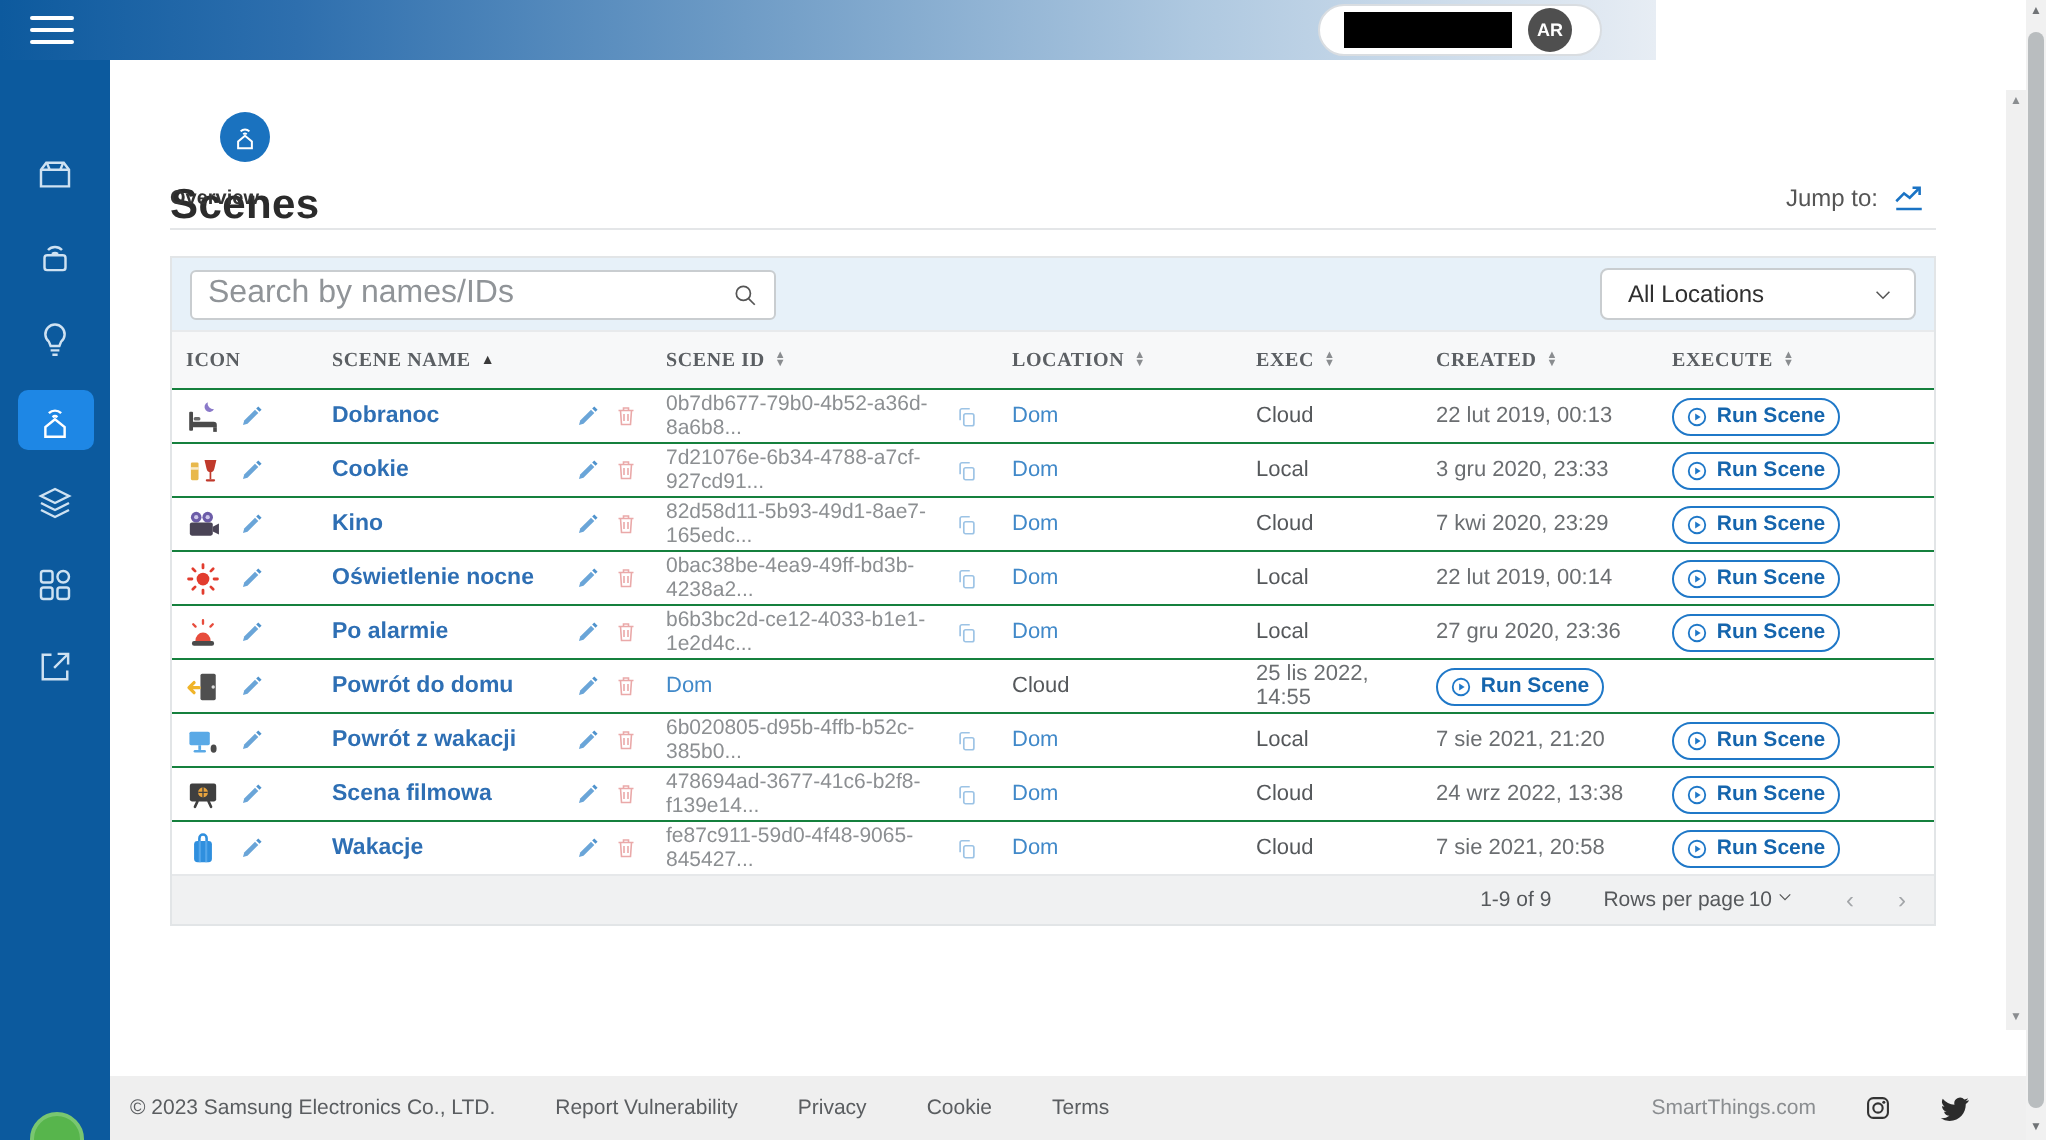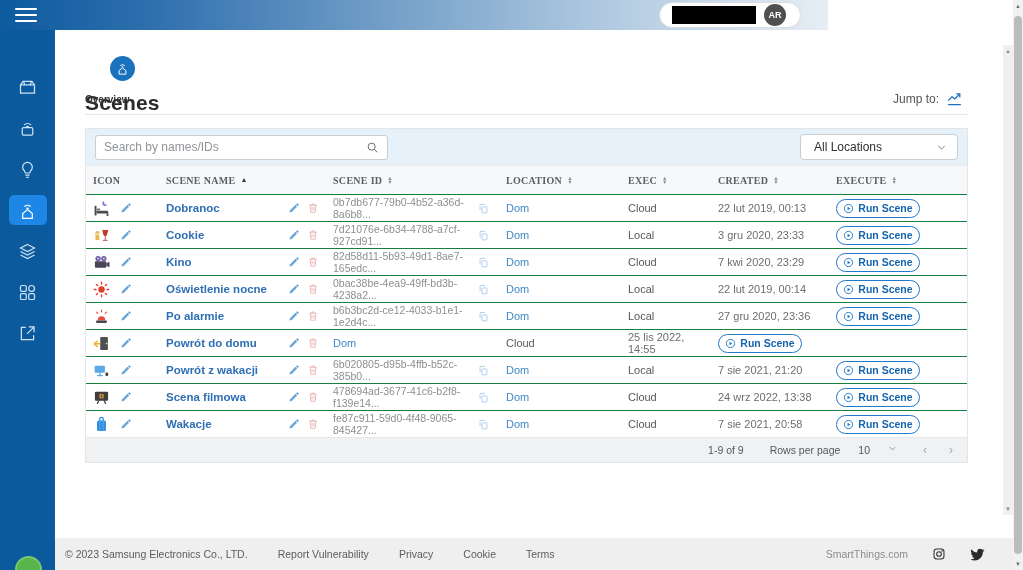--- a/index.html
+++ b/index.html
@@ -39,21 +39,21 @@
   .jump svg { width:17px; height:17px; stroke:#1a73c4; fill:none; stroke-width:1.8; cursor:pointer; }
   .section-label { position:absolute; left:30px; top:64px; font-size:10px; font-weight:bold; color:#333; }
   .section-rule { position:absolute; left:30px; top:84px; width:883px; height:1px; background:#e4e6e8; }
 
   
   .card { position:absolute; left:30px; top:98px; width:883px; border:1px solid #e2e5e7; }
   .filter-band { height:36px; background:#e7f1f9; display:flex; align-items:center;
     justify-content:space-between; padding:0 9px; }
   .search-box { width:293px; height:25px; background:#fff; border:1px solid #c9cdd0; border-radius:3px;
     display:flex; align-items:center; padding:0 8px; gap:6px; }
-  .search-box input { flex:1; border:none; outline:none; font-size:12px; color:#404040; background:transparent;
+  .search-box input { flex:1; border:none; outline:none; font-size:16px; color:#404040; background:transparent;
     font-family:inherit; }
   .search-box input::placeholder { color:#909498; }
   .search-box svg { width:13px; height:13px; stroke:#555; fill:none; stroke-width:1.6; cursor:pointer; }
   .loc-select { width:158px; height:26px; background:#fff; border:1px solid #c9cdd0; border-radius:4px;
     display:flex; align-items:center; justify-content:space-between; padding:0 10px 0 13px;
     font-size:12px; color:#2f2f2f; cursor:pointer; }
   .loc-select svg { width:11px; height:11px; stroke:#555; fill:none; stroke-width:1.7; }
 
   .grid-row { display:grid; grid-template-columns:73px 167px 173px 122px 90px 118px 1fr; align-items:center; }
   .thead { height:29px; background:#f7f8f9; border-top:1px solid #e8eaec; font-size:10px; font-weight:bold;
@@ -76,21 +76,21 @@
   .loc-link { color:#4189c9; text-decoration:none; font-size:11px; cursor:pointer; }
   .exec-val { color:#55585b; }
   .created-val { color:#6b6e71; }
   .run-btn { width:84px; height:19px; border:1.5px solid #1f78c8; border-radius:10px; background:#fff;
     color:#1565ad; font-size:10.5px; font-weight:bold; display:flex; align-items:center; justify-content:center;
     gap:4px; cursor:pointer; font-family:inherit; }
   .run-btn svg { width:11px; height:11px; flex:none; }
 
   .pagi { height:25px; background:#f0f1f2; border-top:1px solid #e6e8ea; display:flex; align-items:center;
     justify-content:flex-end; gap:26px; padding-right:14px; font-size:10.5px; color:#55585b; }
-  .rpp { display:flex; align-items:flex-start; gap:18px; cursor:pointer; }
+  .rpp { display:flex; align-items:flex-start; gap:2px; cursor:pointer; }
   .rpp svg { width:9px; height:9px; stroke:#555; fill:none; stroke-width:1.6; }
   .pg-arrows { display:flex; gap:22px; color:#a2a5a8; font-size:12px; }
   .pg-arrows span { cursor:pointer; }
 
   
   #footer { position:absolute; left:55px; bottom:0; width:958px; height:32px; background:#efefef;
     display:flex; align-items:center; justify-content:space-between; padding:0 28px 0 10px;
     font-size:10.5px; color:#5a5d60; z-index:3; }
   .foot-left { display:flex; align-items:center; gap:30px; }
   .foot-left .flink { cursor:pointer; }

